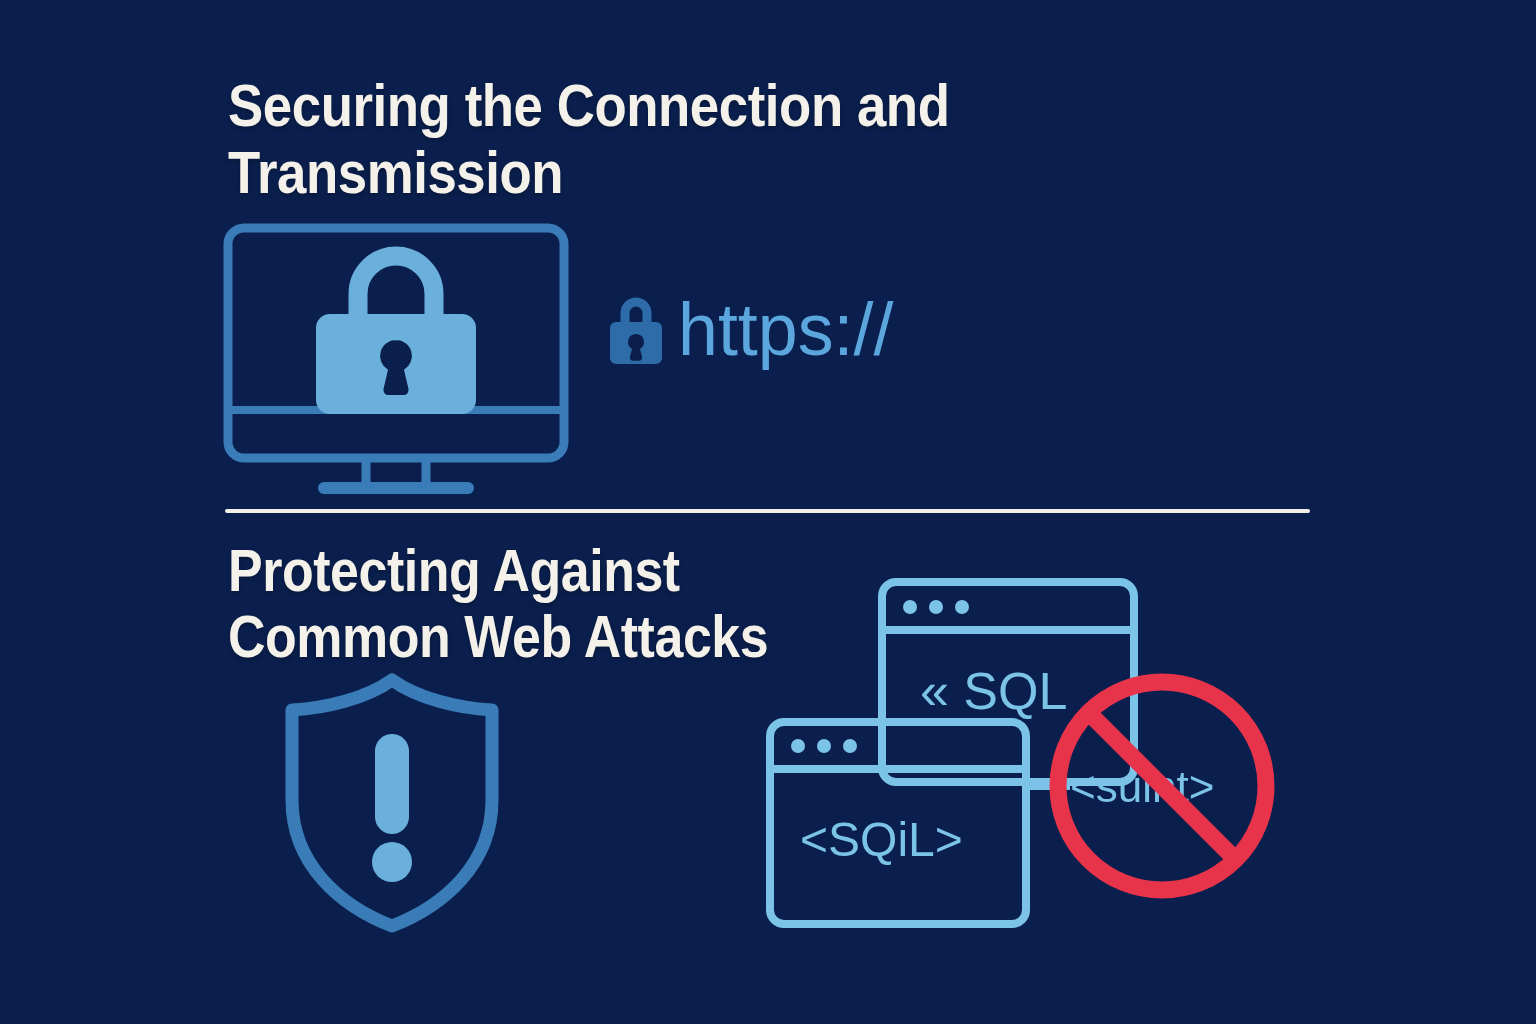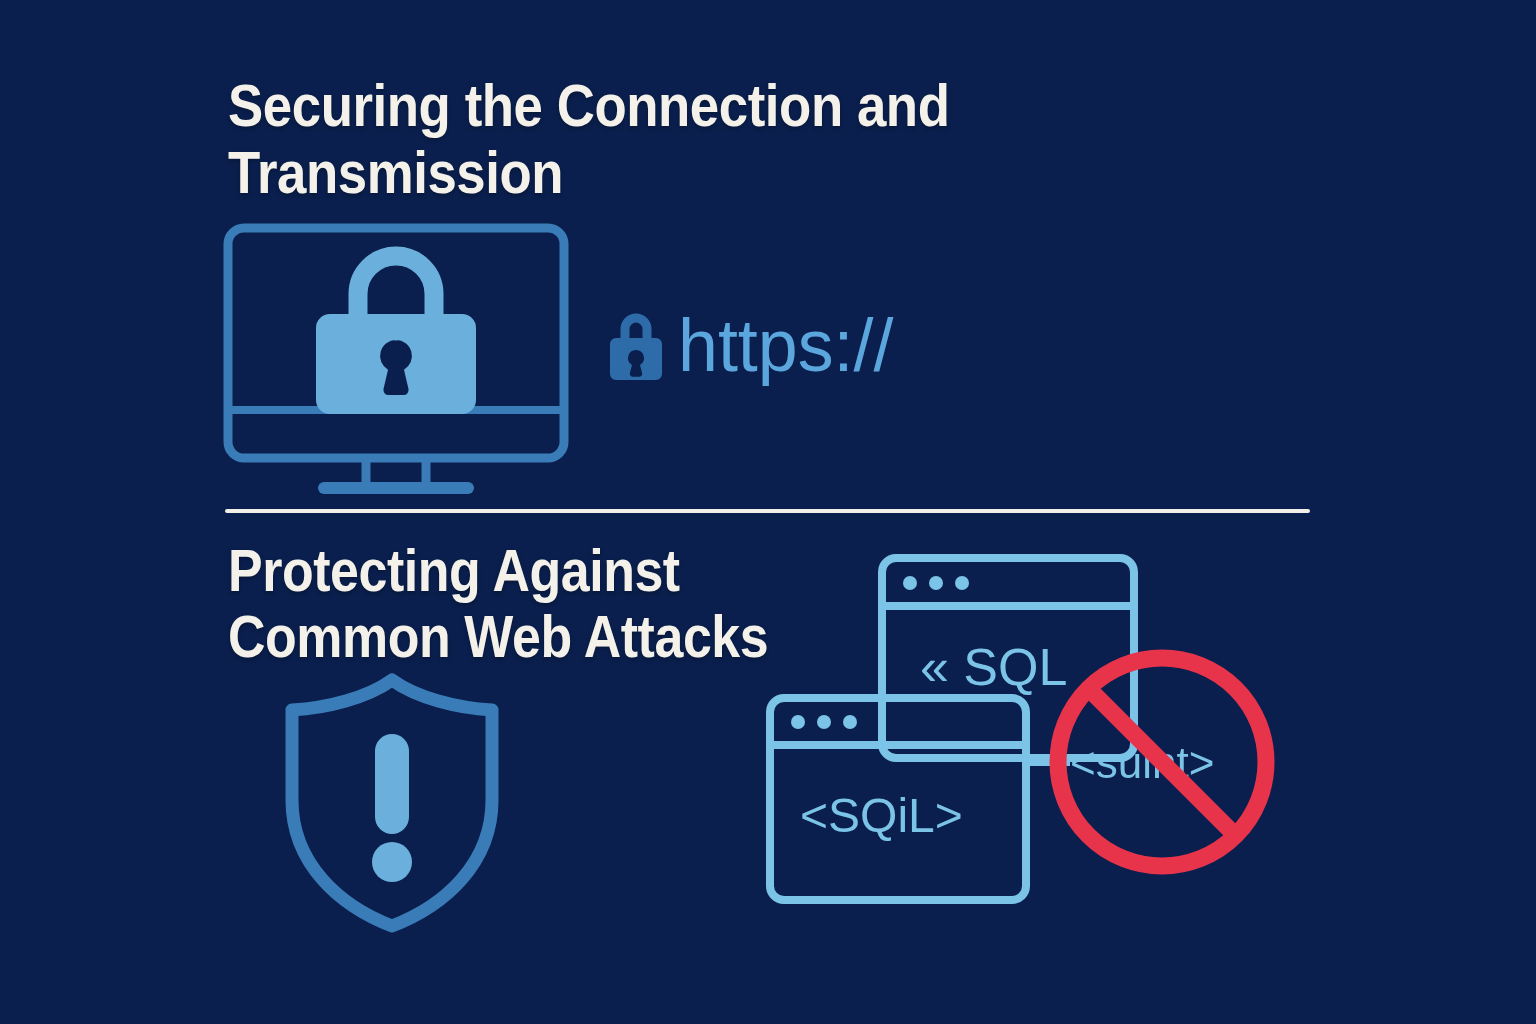--- a/index.html
+++ b/index.html
@@ -50,23 +50,23 @@
     top: 509px;
     width: 1085px;
     height: 4px;
     background: #f2efe8;
     border-radius: 2px;
   }
 
   
   .icon-wrap { position: absolute; }
   #monitor-lock-wrap { left: 218px; top: 218px; width: 372px; height: 290px; }
-  #https-wrap { left: 608px; top: 296px; width: 380px; height: 100px; display: flex; align-items: center; gap: 14px; }
+  #https-wrap { left: 608px; top: 280px; width: 380px; height: 100px; display: flex; align-items: center; gap: 14px; }
   #shield-wrap { left: 272px; top: 672px; width: 240px; height: 262px; }
-  #attack-wrap { left: 752px; top: 540px; width: 548px; height: 380px; }
+  #attack-wrap { left: 752px; top: 564px; width: 548px; height: 380px; }
 
   
   #https-text {
     color: #5aa6dd;
     font-family: "Liberation Sans", sans-serif;
     font-weight: normal;
     font-size: 74px;
     line-height: 1;
     letter-spacing: 0px;
     transform: scaleX(0.97);

